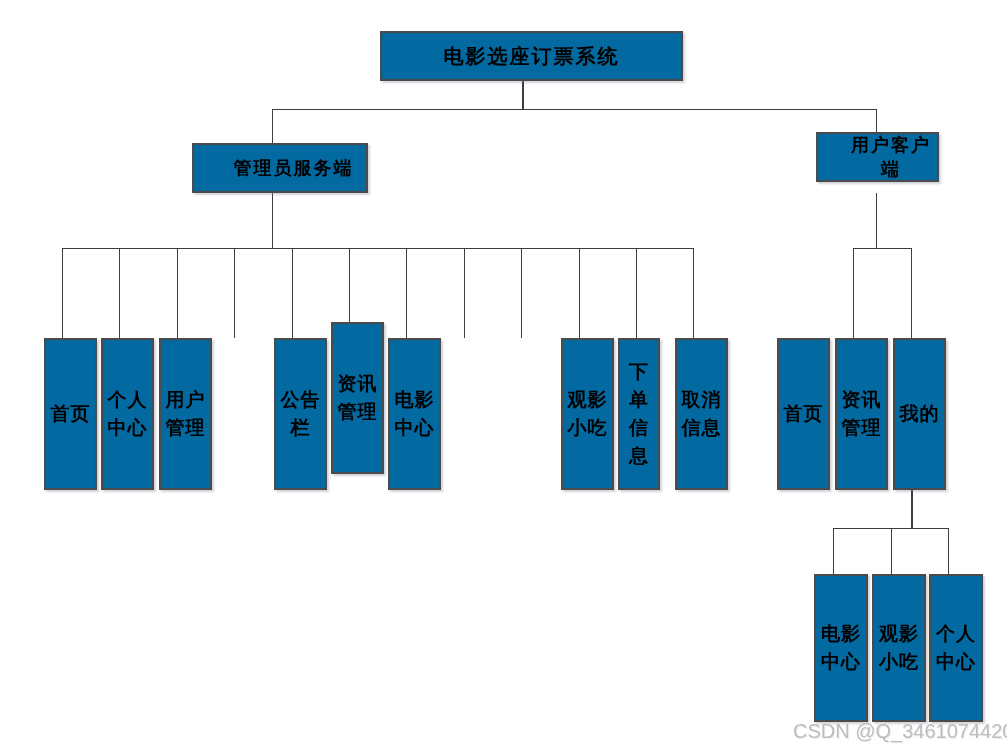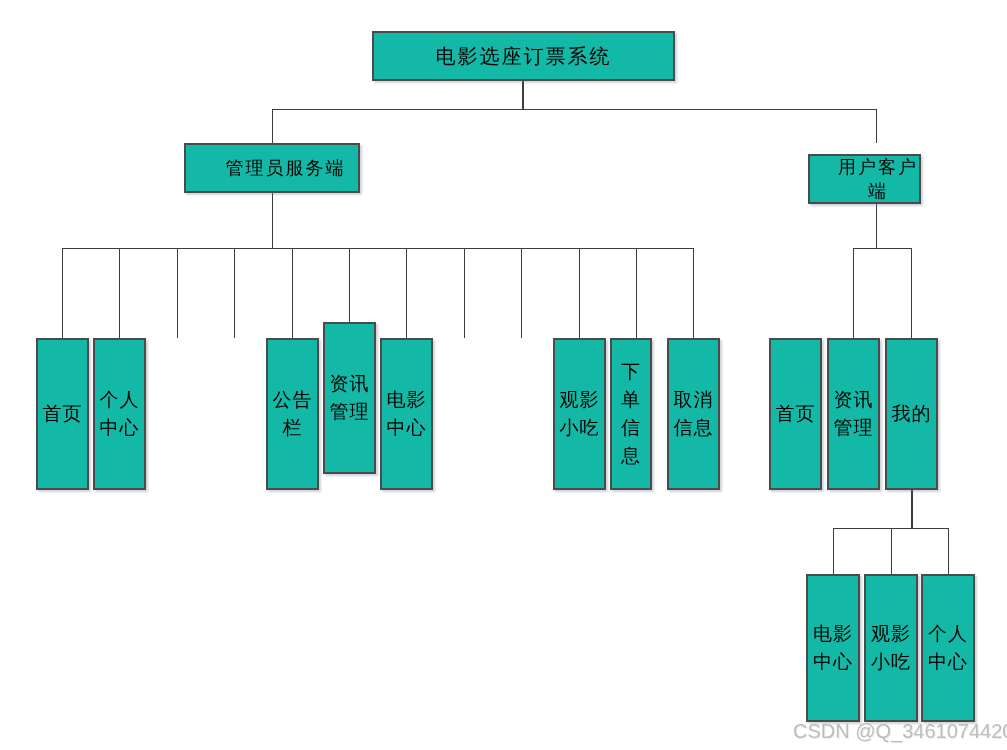--- a/index.html
+++ b/index.html
@@ -7,29 +7,30 @@
     position: relative;
     width: 1007px;
     height: 750px;
     background: #ffffff;
     font-family: "Liberation Sans", "DejaVu Sans", sans-serif;
     overflow: hidden;
   }
   .node {
     position: absolute;
     box-sizing: border-box;
-    background: #14b8a6;
+    background: #0369a1;
     border: 2px solid #4b4b4b;
     box-shadow: 2px 2px 2px rgba(120,130,150,0.35);
     display: flex;
     align-items: center;
     justify-content: center;
     text-align: center;
-    font-weight: normal;
+    font-weight: bold;
     color: #000000;
+    margin-left: 8px;
   }
   .lvl1 { font-size: 20px; letter-spacing: 2px; }
   .lvl2 { font-size: 18px; letter-spacing: 2px; padding-left: 27px; }
   .vert {
     font-size: 19px;
     line-height: 28px;
     letter-spacing: 1px;
     padding: 0 1px;
     word-break: break-all;
   }
@@ -81,24 +82,25 @@
 
   <div class="line" style="left:911px; top:490px; width:2px;   height:38px;"></div>
   <div class="line" style="left:833px; top:528px; width:116px; height:1px;"></div>
   <div class="line" style="left:833px; top:528px; width:1px;   height:46px;"></div>
   <div class="line" style="left:891px; top:528px; width:1px;   height:46px;"></div>
   <div class="line" style="left:948px; top:528px; width:1px;   height:46px;"></div>
 
   <div class="node lvl1" style="left:372px; top:31px; width:303px; height:50px;">电影选座订票系统</div>
 
   <div class="node lvl2" style="left:184px; top:143px; width:176px; height:50px;">管理员服务端</div>
-  <div class="node lvl2" style="left:808px; top:154px; width:113px; height:50px;">用户客户端</div>
+  <div class="node lvl2" style="left:808px; top:132px; width:123px; height:50px;">用户客户端</div>
 
   <div class="node vert" style="left:36px;  top:338px; width:53px; height:152px;">首页</div>
   <div class="node vert" style="left:93px;  top:338px; width:53px; height:152px;">个人中心</div>
+  <div class="node vert" style="left:151px; top:338px; width:53px; height:152px;">用户管理</div>
   <div class="node vert" style="left:266px; top:338px; width:53px; height:152px;">公告栏</div>
   <div class="node vert" style="left:323px; top:322px; width:53px; height:152px;">资讯管理</div>
   <div class="node vert" style="left:380px; top:338px; width:53px; height:152px;">电影中心</div>
   <div class="node vert" style="left:553px; top:338px; width:53px; height:152px;">观影小吃</div>
   <div class="node vert" style="left:610px; top:338px; width:42px; height:152px;">下单信息</div>
   <div class="node vert" style="left:667px; top:338px; width:53px; height:152px;">取消信息</div>
 
   <div class="node vert" style="left:769px; top:338px; width:53px; height:152px;">首页</div>
   <div class="node vert" style="left:827px; top:338px; width:53px; height:152px;">资讯管理</div>
   <div class="node vert" style="left:885px; top:338px; width:53px; height:152px;">我的</div>

